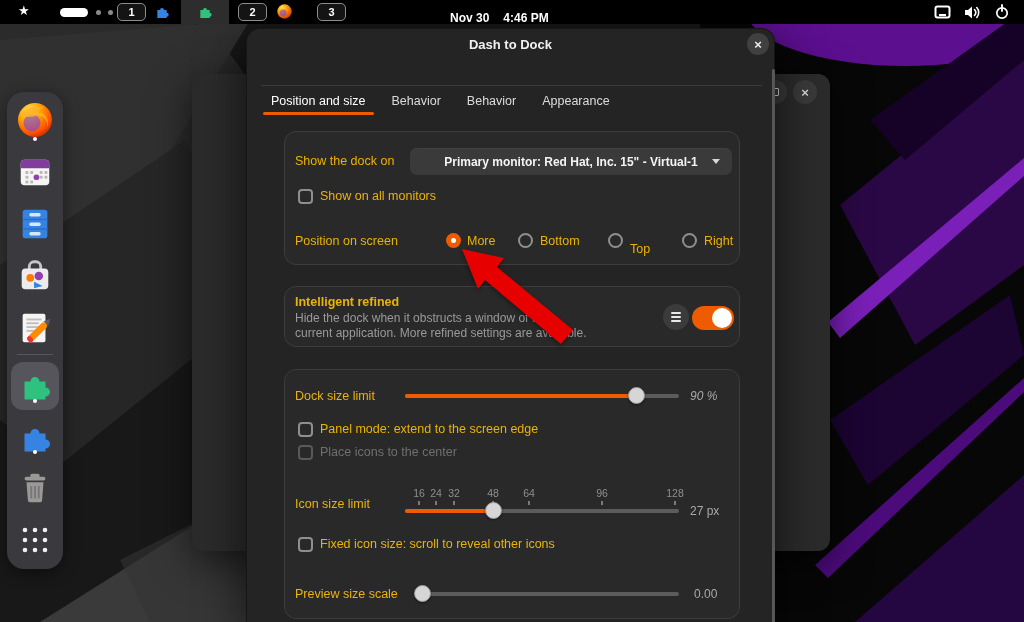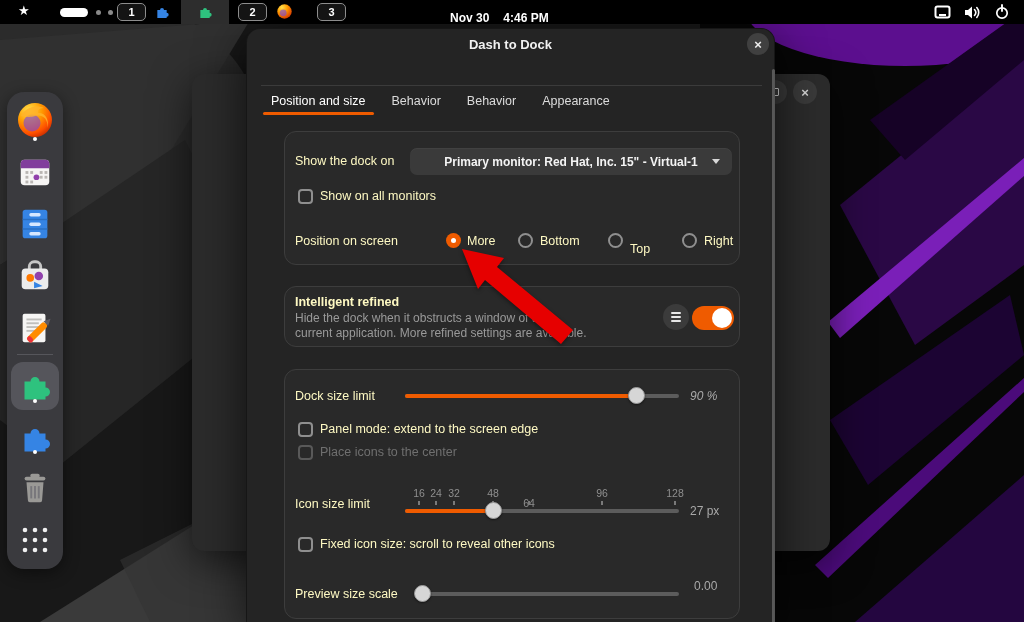--- a/index.html
+++ b/index.html
@@ -60,21 +60,21 @@
     position:relative;}
   .tab.active{color:#fff;}
   .tab.active::after{content:"";position:absolute;left:2px;right:2px;bottom:0;height:3px;
     background:var(--accent);border-radius:2px;}
 
   .card{left:37px;width:456px;background:var(--card);border:1px solid var(--cardborder);
     border-radius:12px;}
   .card1{top:102px;height:134px;}
   .card2{top:257px;height:61px;}
   .card3{top:340px;height:250px;}
-  .lbl{font-size:12.5px;color:#fef9c3;white-space:nowrap;}
+  .lbl{font-size:12.5px;color:#eab308;white-space:nowrap;}
   .val{font-size:12px;color:#a9a9a9;white-space:nowrap;}
 
   .dropdown{left:125px;top:16px;width:322px;height:27px;background:#3a3a3a;border-radius:7px;
     display:flex;align-items:center;justify-content:center;font-size:12px;font-weight:bold;
     color:#f4f4f4;box-shadow:inset 0 1px 0 rgba(255,255,255,.04);}
   .dd-arrow{position:absolute;right:12px;top:11px;width:0;height:0;
     border-left:4.5px solid transparent;border-right:4.5px solid transparent;
     border-top:5px solid #d8d8d8;}
 
   .cbox{width:15px;height:15px;border:2px solid #8f8f8f;border-radius:4px;background:transparent;}
@@ -317,21 +317,21 @@
       <div class="abs cbox" style="left:13px;top:52px;"></div>
       <div class="abs lbl" style="left:35px;top:52px;">Panel mode: extend to the screen edge</div>
       <div class="abs cbox disabled" style="left:13px;top:75px;"></div>
       <div class="abs lbl disabled" style="left:35px;top:75px;">Place icons to the center</div>
 
       <div class="abs lbl" style="left:10px;top:127px;">Icon size limit</div>
       <div class="abs mark" style="left:119px;top:117px;">16</div>
       <div class="abs mark" style="left:136px;top:117px;">24</div>
       <div class="abs mark" style="left:154px;top:117px;">32</div>
       <div class="abs mark" style="left:193px;top:117px;">48</div>
-      <div class="abs mark" style="left:229px;top:127px;">64</div>
+      <div class="abs mark" style="left:229px;top:117px;">64</div>
       <div class="abs mark" style="left:302px;top:117px;">96</div>
       <div class="abs mark" style="left:375px;top:117px;">128</div>
       <div class="abs tick" style="left:133px;top:131px;"></div>
       <div class="abs tick" style="left:150px;top:131px;"></div>
       <div class="abs tick" style="left:168px;top:131px;"></div>
       <div class="abs tick" style="left:207px;top:131px;"></div>
       <div class="abs tick" style="left:243px;top:131px;"></div>
       <div class="abs tick" style="left:316px;top:131px;"></div>
       <div class="abs tick" style="left:389px;top:131px;"></div>
       <div class="abs track" style="left:120px;top:139px;width:274px;">
@@ -339,21 +339,21 @@
       </div>
       <div class="abs handle" style="left:200px;top:132px;"></div>
       <div class="abs val" style="left:405px;top:134px;">27 px</div>
 
       <div class="abs cbox" style="left:13px;top:167px;"></div>
       <div class="abs lbl" style="left:35px;top:167px;">Fixed icon size: scroll to reveal other icons</div>
 
       <div class="abs lbl" style="left:10px;top:217px;">Preview size scale</div>
       <div class="abs track" style="left:132px;top:222px;width:262px;"></div>
       <div class="abs handle" style="left:129px;top:215px;"></div>
-      <div class="abs val" style="left:409px;top:209px;">0.00</div>
+      <div class="abs val" style="left:409px;top:217px;">0.00</div>
     </div>
 
     <div class="abs scrollbar"></div>
   </div>
 
   <svg class="abs arrow-overlay" width="1024" height="622" viewBox="0 0 1024 622">
     <polygon points="462,249 504,258 497,267 573,330 561,344 485,280 478,289" fill="#e60000" style="filter:drop-shadow(0 2px 2px rgba(0,0,0,.4));"></polygon>
   </svg>
 
   <div class="abs topbar">

